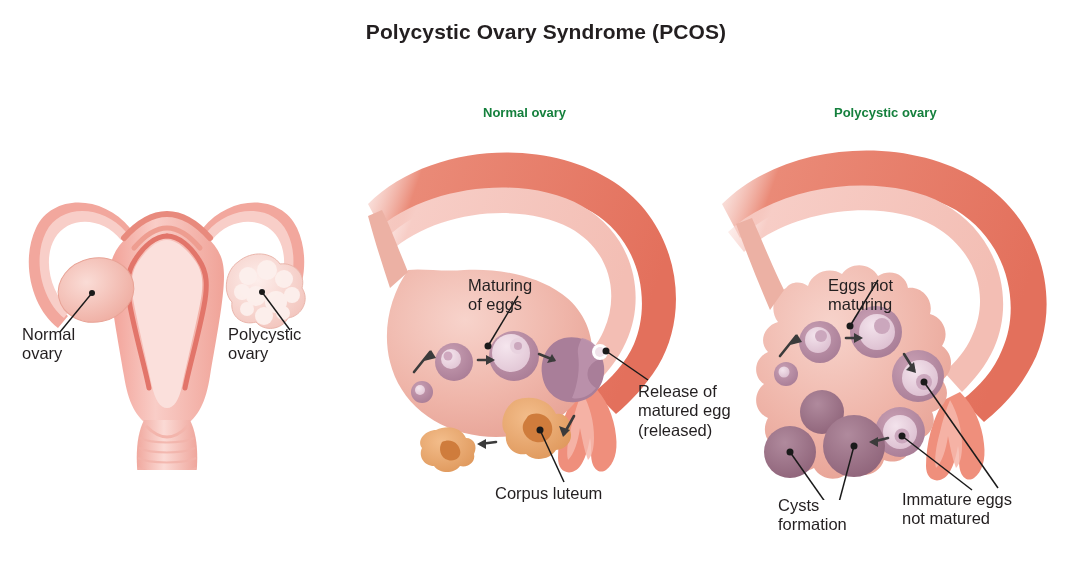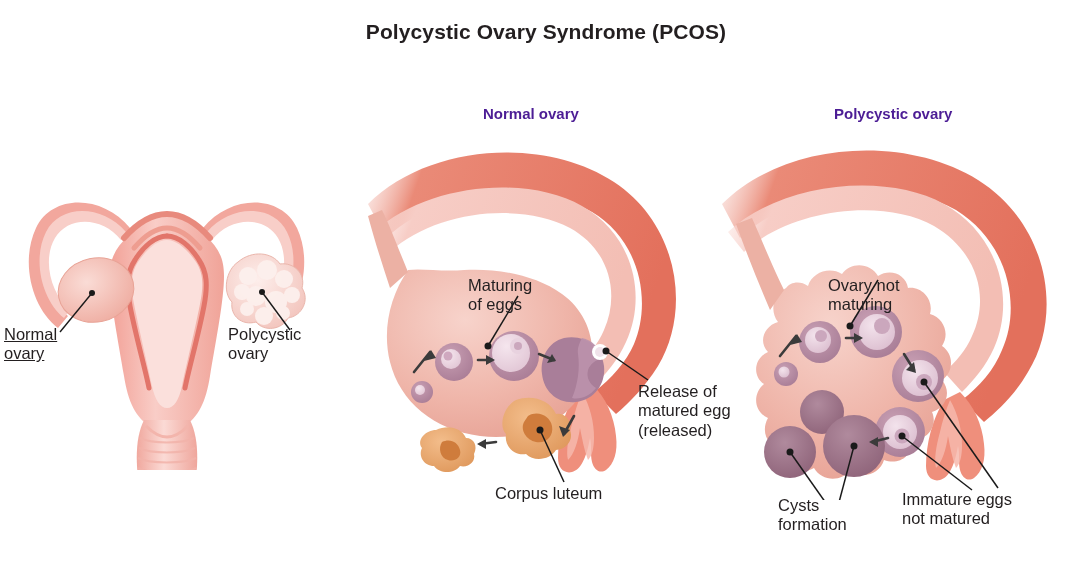--- a/index.html
+++ b/index.html
@@ -26,23 +26,23 @@
     top: 20px;
     width: 1092px;
     text-align: center;
     font-size: 21px;
     font-weight: bold;
     color: #231f20;
     letter-spacing: 0.1px;
   }
   .panel-title {
     position: absolute;
-    font-size: 15px;
+    font-size: 13px;
     font-weight: bold;
-    color: #4c1d95;
+    color: #15803d;
     white-space: nowrap;
   }
   #title-normal-ovary { left: 483px; top: 105px; }
   #title-polycystic-ovary { left: 834px; top: 105px; }
 
   .label {
     position: absolute;
     font-size: 16.5px;
     color: #231f20;
     line-height: 1.18;
@@ -151,21 +151,21 @@
 
       <g stroke="#1a1a1a" stroke-width="1.4" fill="none">
         <line x1="74" y1="113" x2="42" y2="152"></line>
         <line x1="244" y1="112" x2="272" y2="150"></line>
       </g>
       <circle cx="74" cy="113" r="3" fill="#1a1a1a"></circle>
       <circle cx="244" cy="112" r="3" fill="#1a1a1a"></circle>
     </svg>
   </div>
 
-  <div class="label center" style="left:4px; top:325px; width:90px;text-decoration:underline;">
+  <div class="label center" style="left:22px; top:325px; width:90px;">
     <div>Normal</div>
     <div>ovary</div>
   </div>
 
   <div class="label center" style="left:228px; top:325px; width:94px;">
     <div>Polycystic</div>
     <div>ovary</div>
   </div>
 
   <div class="panel-title" id="title-normal-ovary">Normal ovary</div>
@@ -411,21 +411,21 @@
       </g>
       <circle cx="128" cy="196" r="3.5" fill="#1a1a1a"></circle>
       <circle cx="68" cy="322" r="3.5" fill="#1a1a1a"></circle>
       <circle cx="132" cy="316" r="3.5" fill="#1a1a1a"></circle>
       <circle cx="202" cy="252" r="3.5" fill="#1a1a1a"></circle>
       <circle cx="180" cy="306" r="3.5" fill="#1a1a1a"></circle>
     </svg>
   </div>
 
   <div class="label center" style="left:828px; top:276px; width:110px;">
-    <div>Ovary not</div>
+    <div>Eggs not</div>
     <div>maturing</div>
   </div>
 
   <div class="label center" style="left:778px; top:496px; width:110px;">
     <div>Cysts</div>
     <div>formation</div>
   </div>
 
   <div class="label center" style="left:902px; top:490px; width:170px;">
     <div>Immature eggs</div>

